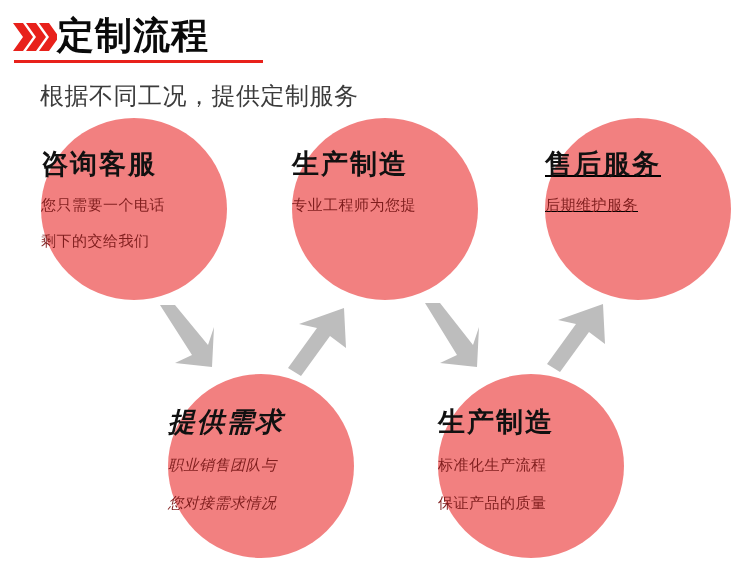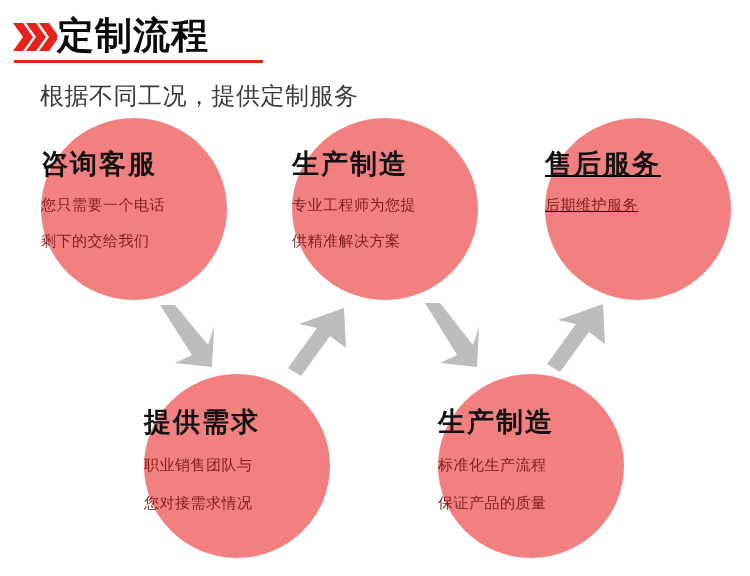--- a/index.html
+++ b/index.html
@@ -114,21 +114,21 @@
 
   
   .node-bottom {
     width: 186px;
     height: 184px;
     top: 374px;
     padding-top: 32px;
   }
   .node-bottom .node-desc { margin-top: 16px; }
 
-  #node-4 { left: 144px; }
+  #node-4 { left: 168px; font-style: italic; }
   #node-5 { left: 438px; }
 
   
   .arrow {
     position: absolute;
   }
   .arrow svg { display: block; }
 
   #arrow-1 { left: 156px; top: 305px; }
   #arrow-2 { left: 288px; top: 306px; }
@@ -161,21 +161,20 @@
 
   <div class="node node-top" id="node-1">
     <div class="node-title">咨询客服</div>
     <div class="node-desc">您只需要一个电话</div>
     <div class="node-desc">剩下的交给我们</div>
   </div>
 
   <div class="node node-top" id="node-2">
     <div class="node-title">生产制造</div>
     <div class="node-desc">专业工程师为您提</div>
-    <div class="node-desc">供精准解决方案</div>
   </div>
 
   <div class="node node-top" id="node-3">
     <div class="node-title">售后服务</div>
     <div class="node-desc">后期维护服务</div>
   </div>
 
   <div class="arrow" id="arrow-1">
     <svg width="60" height="66" viewBox="0 0 60 66" aria-hidden="true">
       <polygon fill="#bdbdbd" points="4,0 19,0 52,40 58,22 56,62 19,58 36,50"></polygon>

